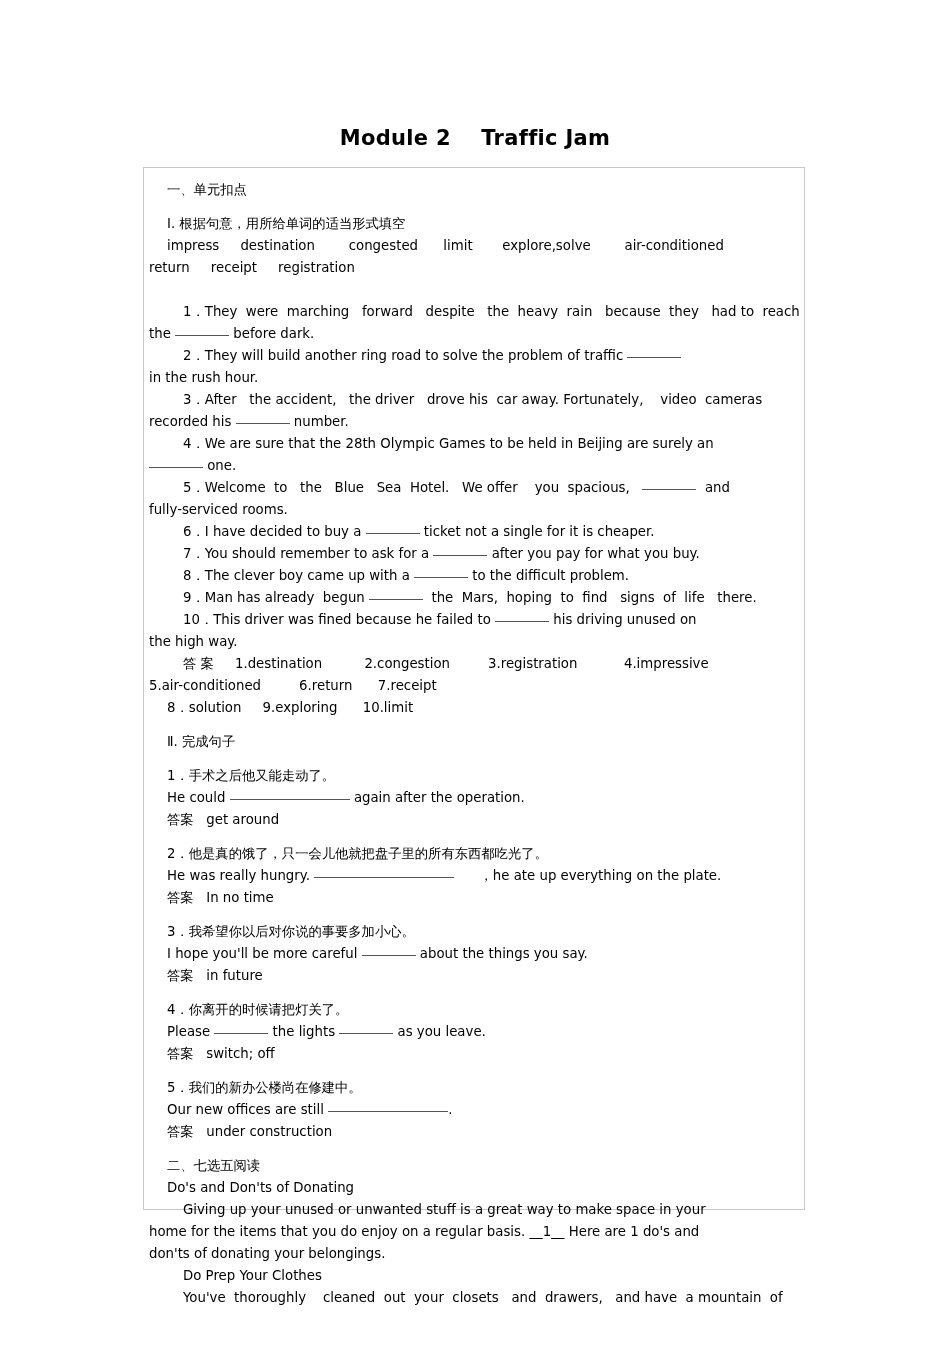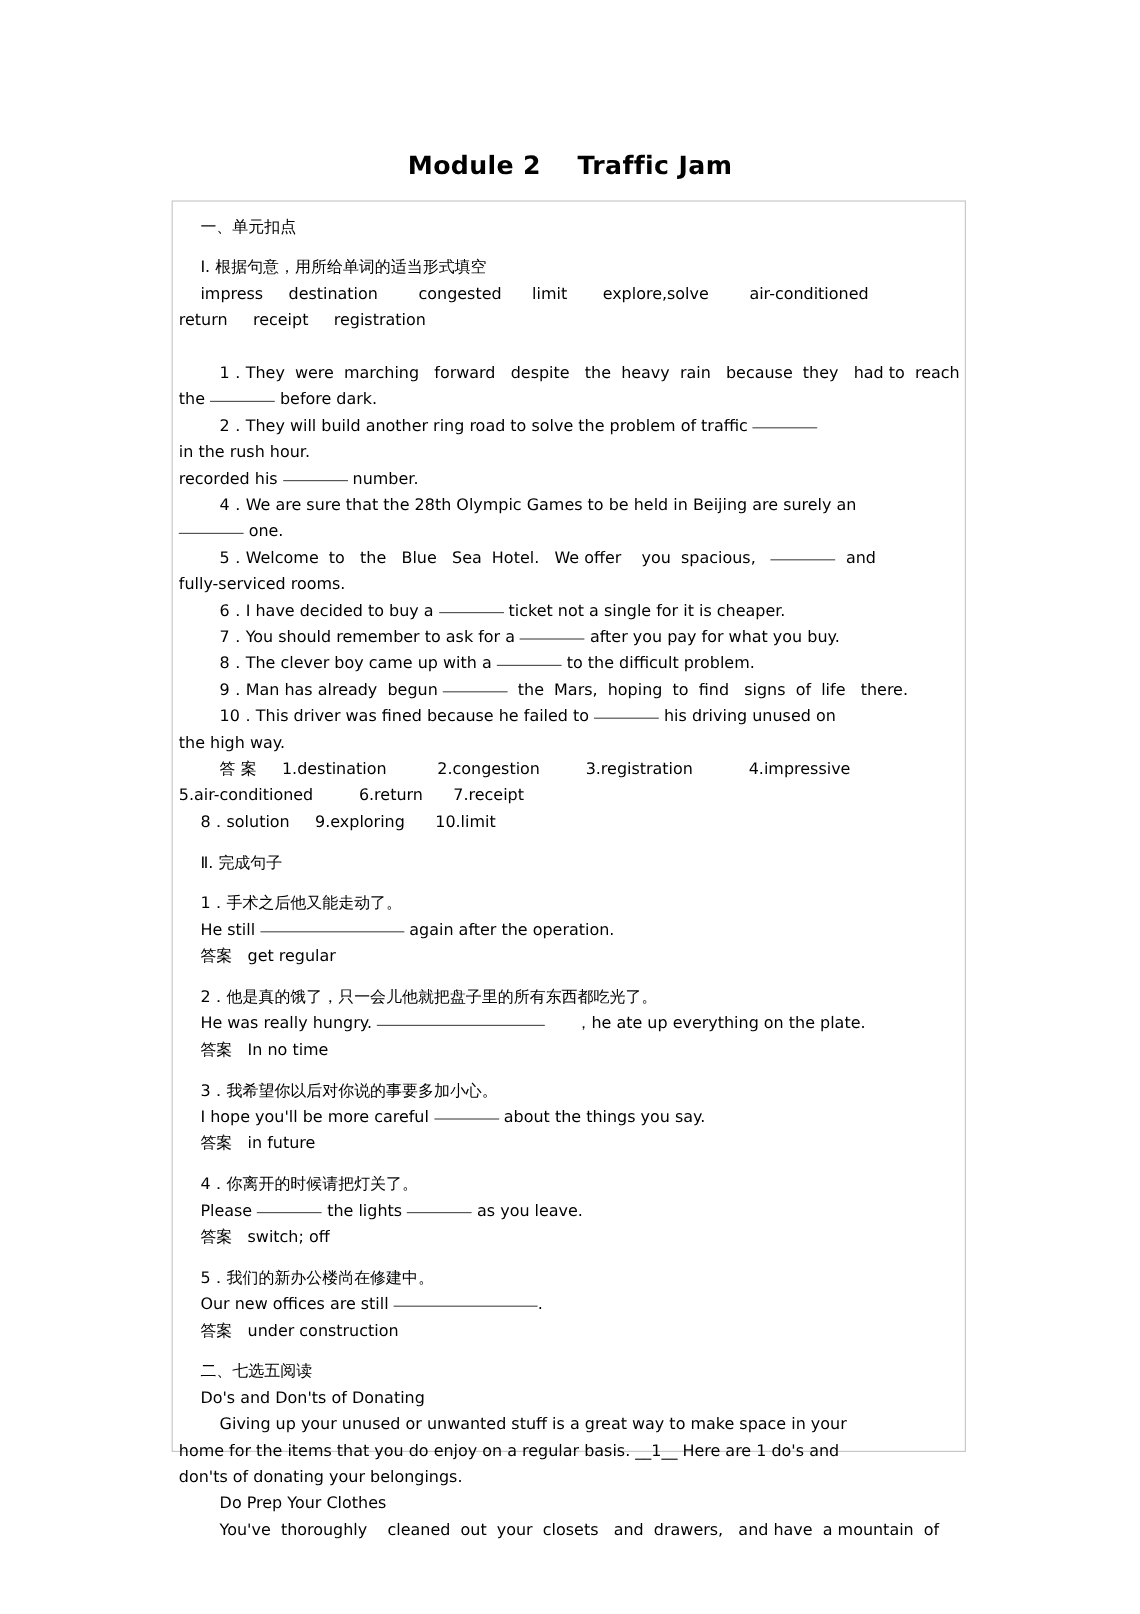--- a/index.html
+++ b/index.html
@@ -106,20 +106,21 @@
     <div class="line">return     receipt     registration</div>
 
     <div class="spacer"></div>
 
     <div class="line indent">1．They  were  marching   forward   despite   the  heavy  rain   because  they   had to  reach</div>
     <div class="line"><span>the </span><span class="blank b-sm"></span><span> before dark.</span></div>
 
     <div class="line indent"><span>2．They will build another ring road to solve the problem of traffic </span><span class="blank b-sm"></span></div>
     <div class="line">in the rush hour.</div>
 
+    <div class="line indent">3．After   the accident,   the driver   drove his  car away. Fortunately,    video  cameras</div>
     <div class="line"><span>recorded his </span><span class="blank b-sm"></span><span> number.</span></div>
 
     <div class="line indent">4．We are sure that the 28th Olympic Games to be held in Beijing are surely an</div>
     <div class="line"><span class="blank b-sm"></span><span> one.</span></div>
 
     <div class="line indent"><span>5．Welcome  to   the   Blue   Sea  Hotel.   We offer    you  spacious,   </span><span class="blank b-sm"></span><span>  and</span></div>
     <div class="line">fully-serviced rooms.</div>
 
     <div class="line indent"><span>6．I have decided to buy a </span><span class="blank b-sm"></span><span> ticket not a single for it is cheaper.</span></div>
 
@@ -132,22 +133,22 @@
     <div class="line indent"><span>10．This driver was fined because he failed to </span><span class="blank b-sm"></span><span> his driving unused on</span></div>
     <div class="line">the high way.</div>
 
     <div class="line indent">答 案     1.destination          2.congestion         3.registration           4.impressive</div>
     <div class="line">5.air-conditioned         6.return      7.receipt</div>
     <div class="line indent-sm">8．solution     9.exploring      10.limit</div>
 
     <div class="line indent-sm cjk">Ⅱ. 完成句子</div>
 
     <div class="line indent-sm cjk">1．手术之后他又能走动了。</div>
-    <div class="line indent-sm"><span>He still </span><span class="blank b-lg"></span><span> again after the operation.</span></div>
-    <div class="line indent-sm"><span class="cjk">答案</span><span>   </span><span>get regular</span></div>
+    <div class="line indent-sm"><span>He could </span><span class="blank b-lg"></span><span> again after the operation.</span></div>
+    <div class="line indent-sm"><span class="cjk">答案</span><span>   </span><span>get around</span></div>
 
     <div class="line indent-sm cjk">2．他是真的饿了，只一会儿他就把盘子里的所有东西都吃光了。</div>
     <div class="line indent-sm"><span>He was really hungry. </span><span class="blank b-xl"></span><span>      ，he ate up everything on the plate.</span></div>
     <div class="line indent-sm"><span class="cjk">答案</span><span>   </span><span>In no time</span></div>
 
     <div class="line indent-sm cjk">3．我希望你以后对你说的事要多加小心。</div>
     <div class="line indent-sm"><span>I hope you'll be more careful </span><span class="blank b-sm"></span><span> about the things you say.</span></div>
     <div class="line indent-sm"><span class="cjk">答案</span><span>   </span><span>in future</span></div>
 
     <div class="line indent-sm cjk">4．你离开的时候请把灯关了。</div>

